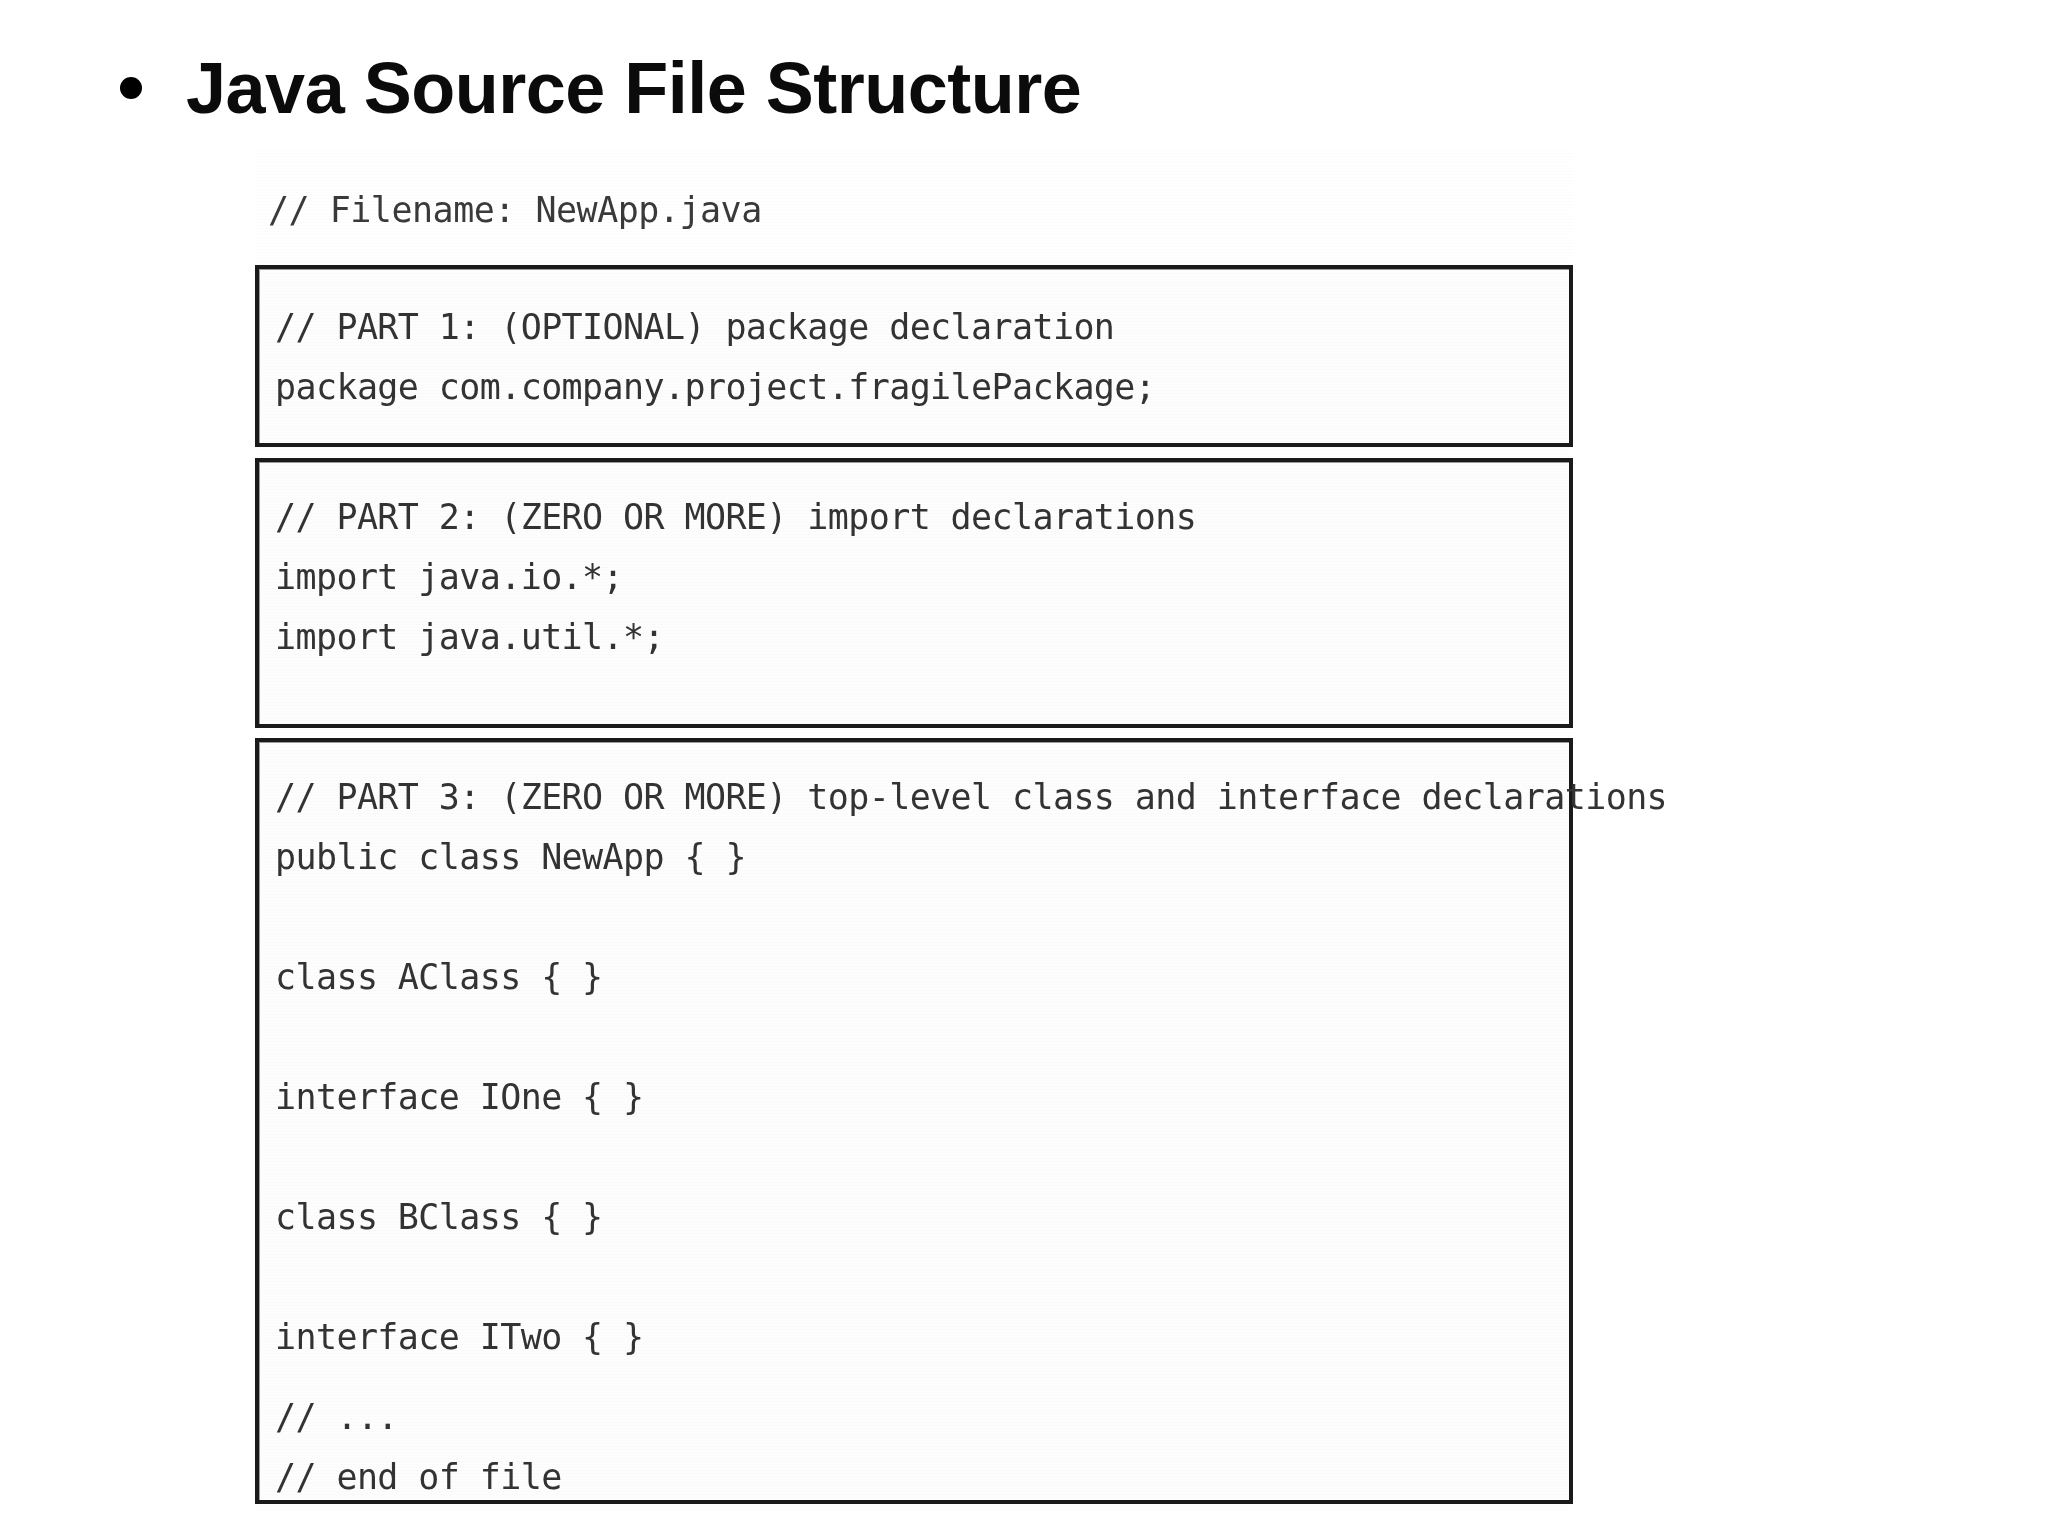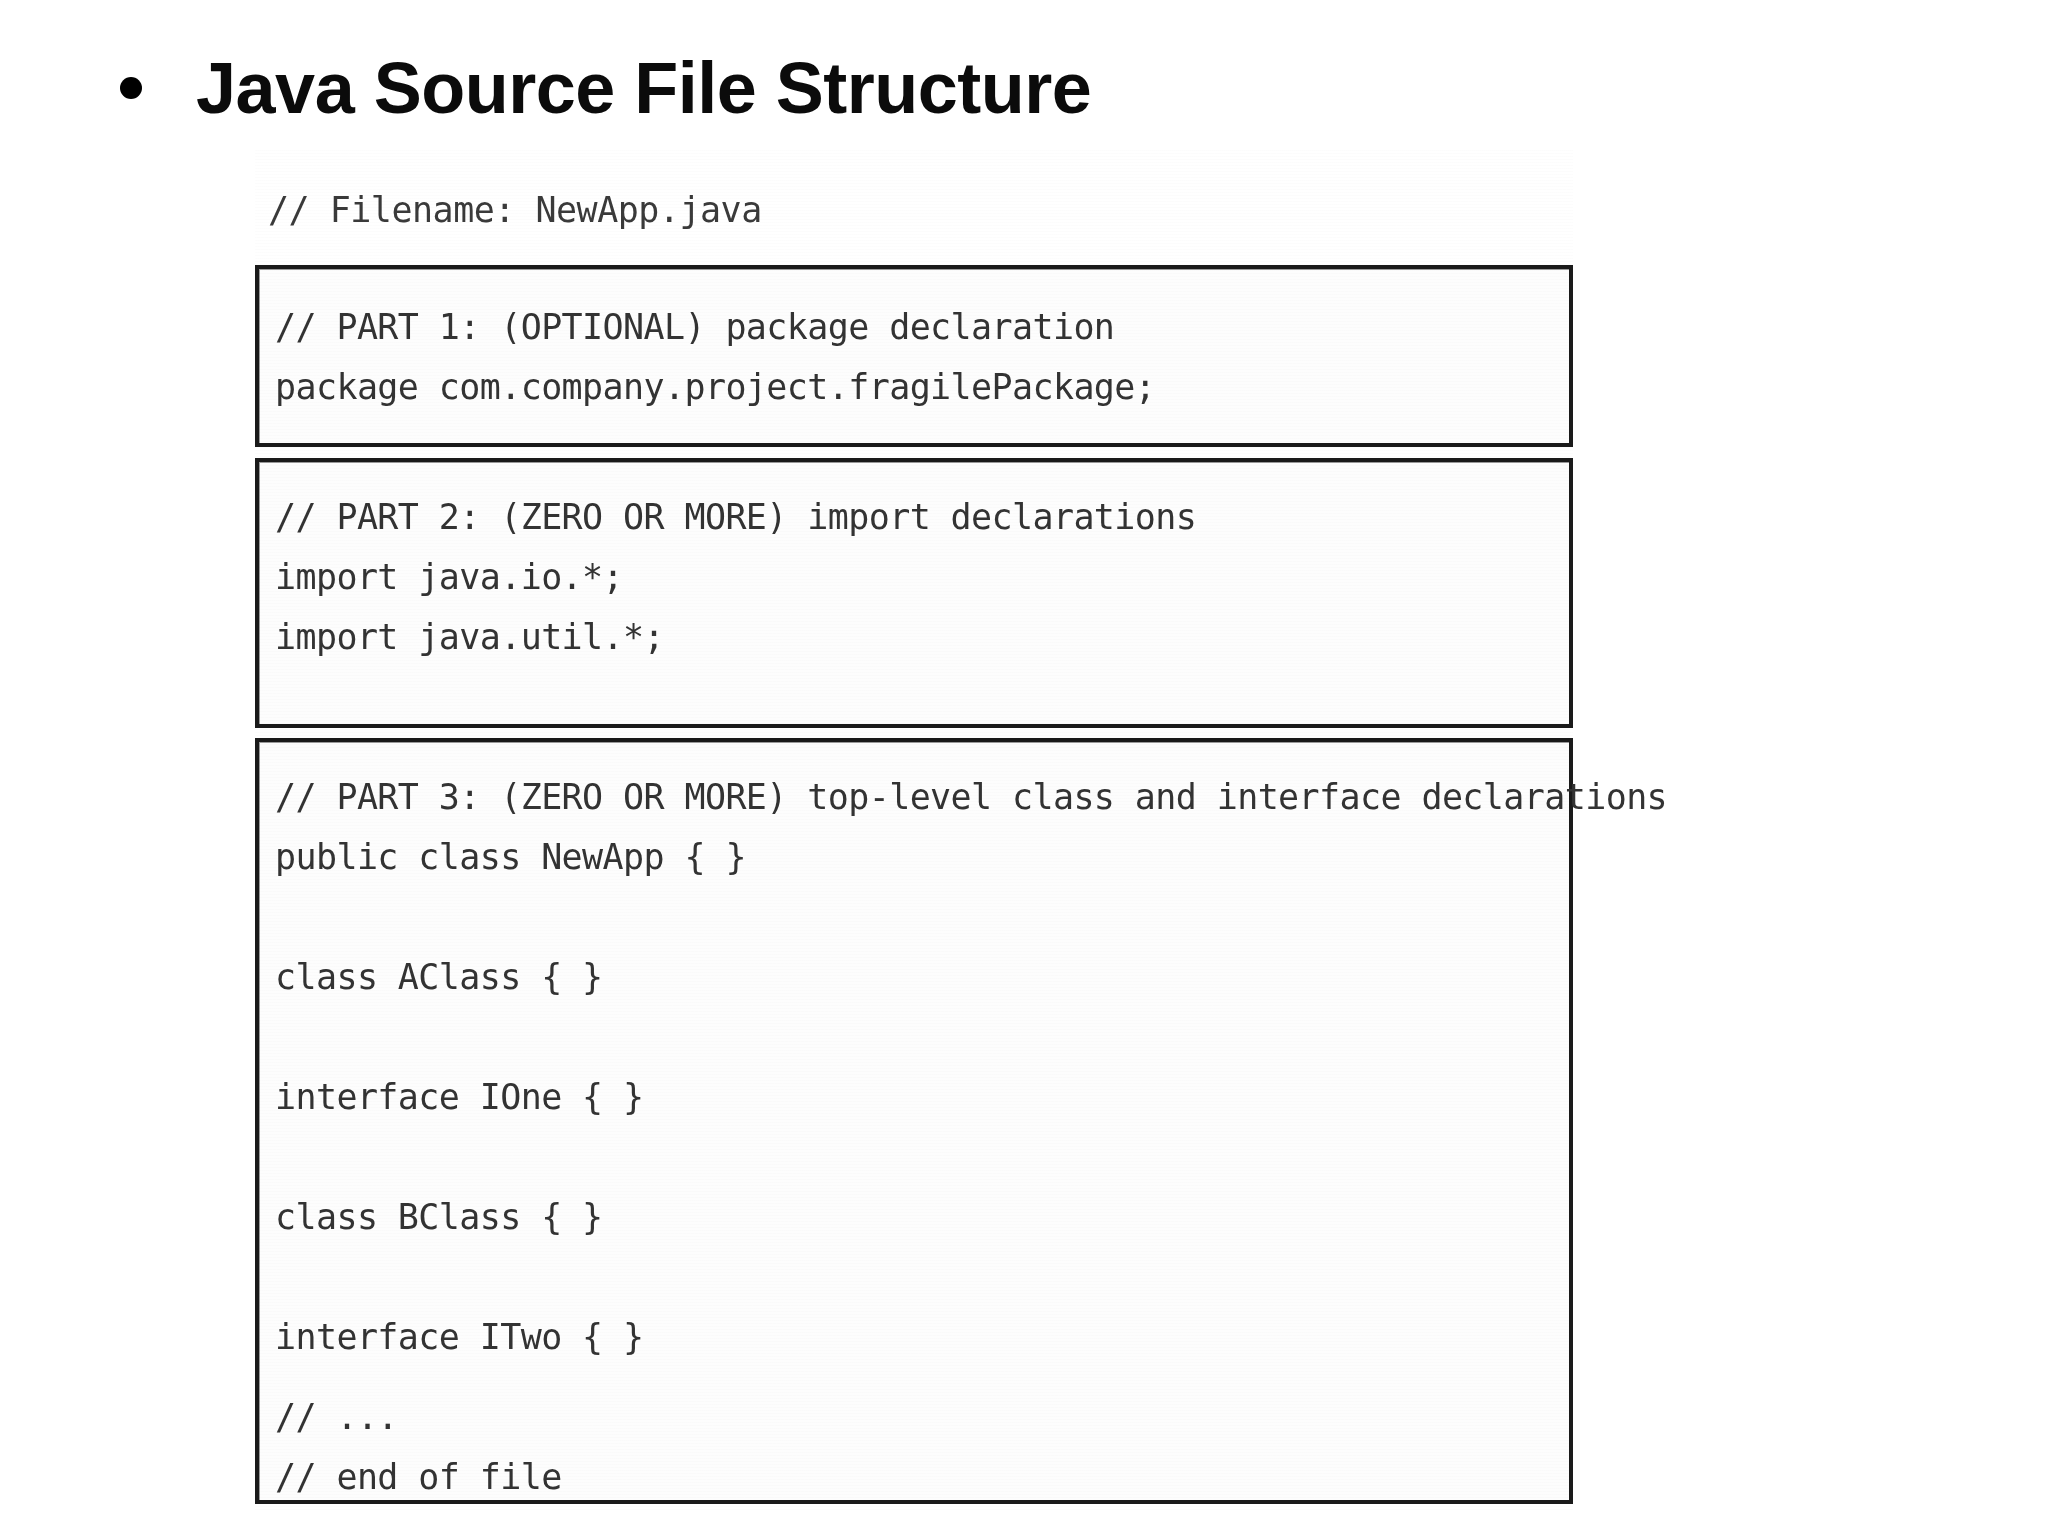--- a/index.html
+++ b/index.html
@@ -17,21 +17,21 @@
     color: #000000;
   }
 
   
   .slide-title-row {
     position: absolute;
     left: 120px;
     top: 52px;
     display: flex;
     align-items: center;
-    gap: 10px;
+    gap: 0px;
     white-space: nowrap;
   }
   .title-bullet {
     width: 22px;
     height: 22px;
     border-radius: 50%;
     background: #000000;
     display: inline-block;
     margin-right: 44px;
     flex: 0 0 auto;

